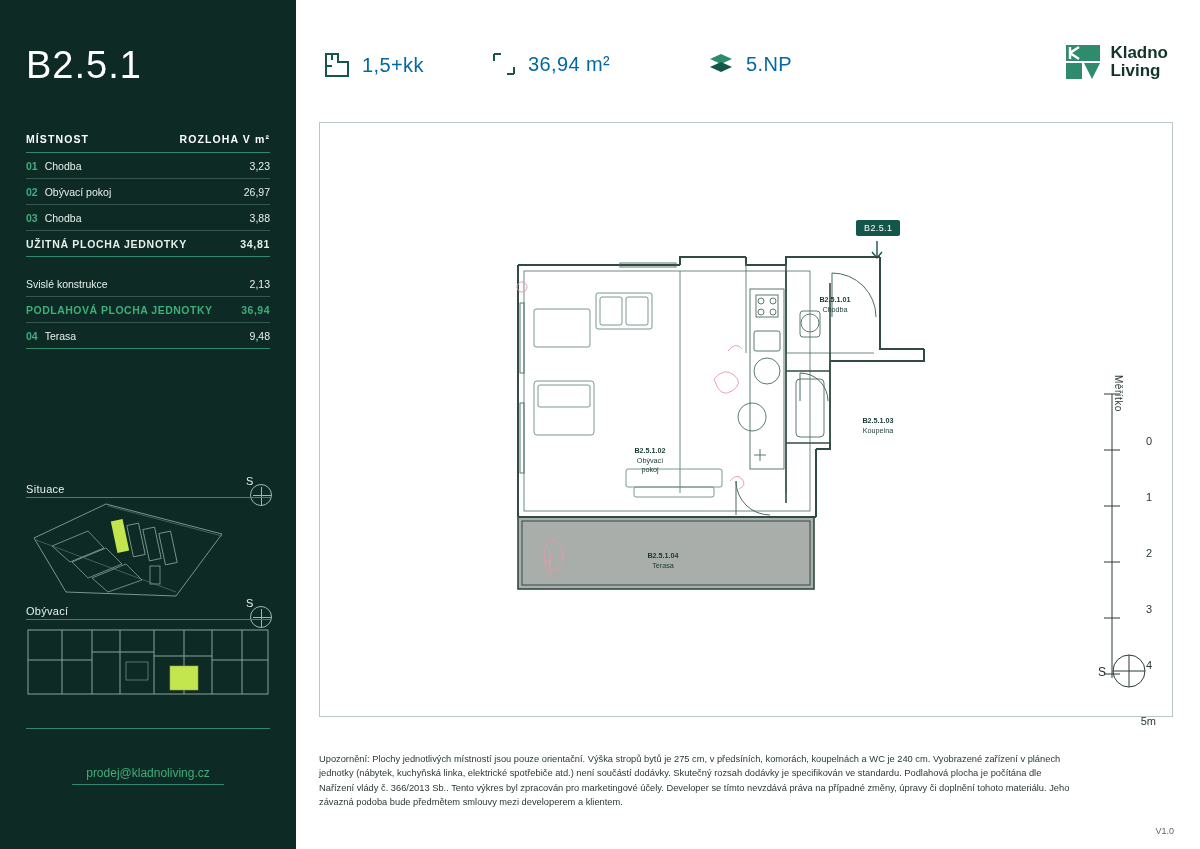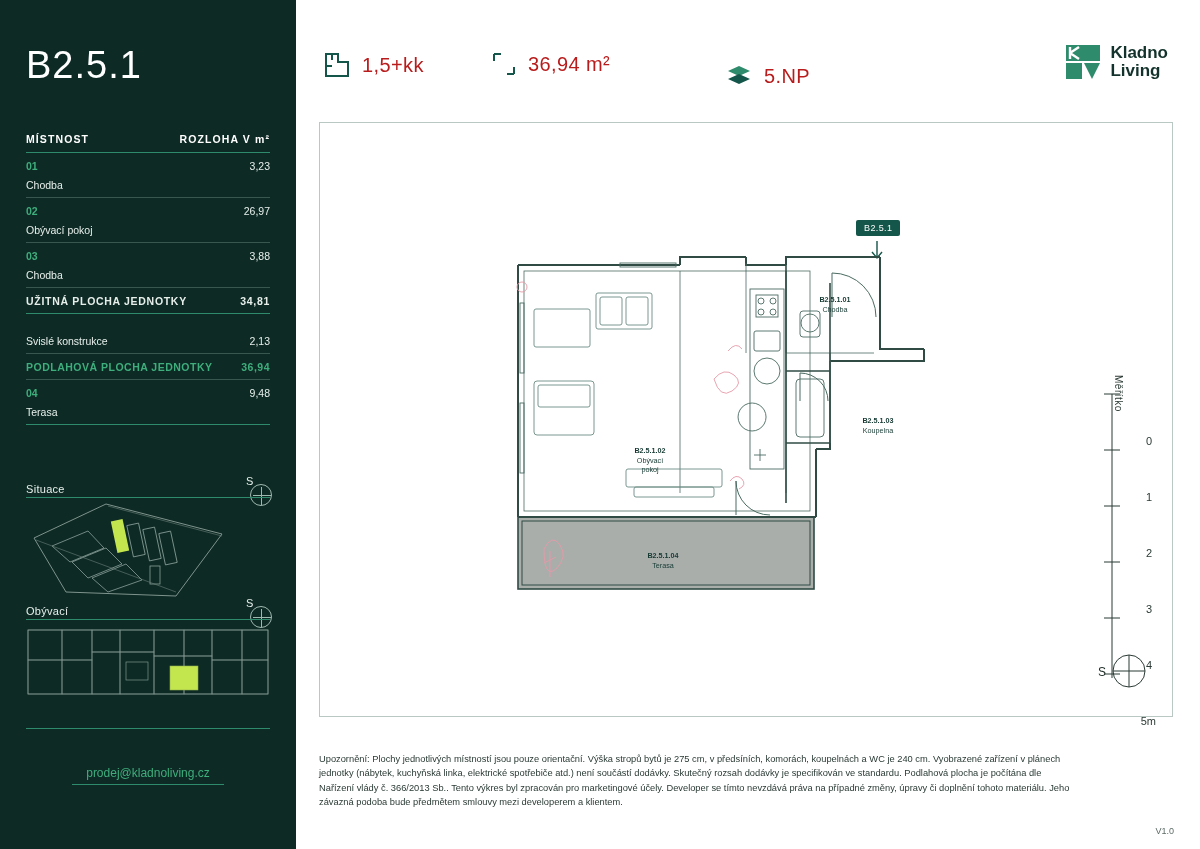--- a/index.html
+++ b/index.html
@@ -27,21 +27,21 @@
     display:flex; justify-content:space-between;
     font-size:10.5px; letter-spacing:1.1px; font-weight:700; color:#ffffff;
     padding-bottom:7px;
   }
   .rule { height:1px; background:#2e8b6b; width:100%; }
   .rule.thin { background:#38584f; }
   .row {
     display:flex; align-items:baseline; justify-content:space-between;
     font-size:10.5px; padding:7px 0 6px 0; color:#e7efeb;
   }
-  .row .lbl { display:flex; gap:7px; align-items:baseline;flex-direction:column; }
+  .row .lbl { display:flex; gap:7px; align-items:baseline; }
   .row .num { color:#3fae7d; font-weight:700; font-size:10.5px; }
   .row .name { color:#e7efeb; font-size:10.5px; }
   .row .val { font-size:10.5px; color:#e7efeb; }
   .row.total .name, .row.total .val { font-weight:700; letter-spacing:0.7px; }
   .row.green .name, .row.green .val { color:#3fae7d; font-weight:700; letter-spacing:0.5px; }
 
   .sec-title {
     position:absolute; left:26px; font-size:11px; color:#e7efeb; letter-spacing:0.3px;
   }
   .compass {
@@ -64,21 +64,21 @@
   .contact {
     position:absolute; left:0; width:296px; text-align:center; color:#3fae7d; font-size:12px;
   }
   .contact.phone { top:749px; font-weight:700; }
   .contact.mail { top:766px; font-weight:400; }
   .contact.web { top:797px; color:#ffffff; font-weight:700; letter-spacing:0.3px; }
 
   
   .topbar { position:absolute; left:296px; top:0; width:904px; height:118px; }
   .meta { position:absolute; display:flex; align-items:center; gap:12px; }
-  .meta .txt { font-size:20px; color:#b91c1c; letter-spacing:0.4px; }
+  .meta .txt { font-size:20px; color:#0369a1; letter-spacing:0.4px; }
   .brand { position:absolute; right:32px; top:44px; display:flex; align-items:center; gap:10px; }
   .brand-mark { width:34px; height:34px; position:relative; }
   .brand-text { font-size:17px; font-weight:700; line-height:1.08; color:#13322b; }
 
   
   .frame {
     position:absolute; left:319px; top:122px; width:854px; height:595px;
     border:1px solid #b9c8c3; background:#ffffff;
   }
 
@@ -264,21 +264,21 @@
 
     <div class="meta" style="left:196px; top:52px;">
       <span>
         <svg width="24" height="24" viewBox="0 0 24 24">
           <path d="M2,2 H9 M2,2 V9 M22,22 H15 M22,22 V15" fill="none" stroke="#14564a" stroke-width="2"></path>
         </svg>
       </span>
       <span class="txt">36,94 m²</span>
     </div>
 
-    <div class="meta" style="left:430px; top:52px;margin-top:12px;">
+    <div class="meta" style="left:412px; top:52px;">
       <span>
         <svg width="26" height="24" viewBox="0 0 26 24">
           <path d="M13,2 L24,7 L13,12 L2,7 Z" fill="#2e8b6b"></path>
           <path d="M13,10 L24,15 L13,20 L2,15 Z" fill="#14564a"></path>
         </svg>
       </span>
       <span class="txt">5.NP</span>
     </div>
 
     <div class="brand">

